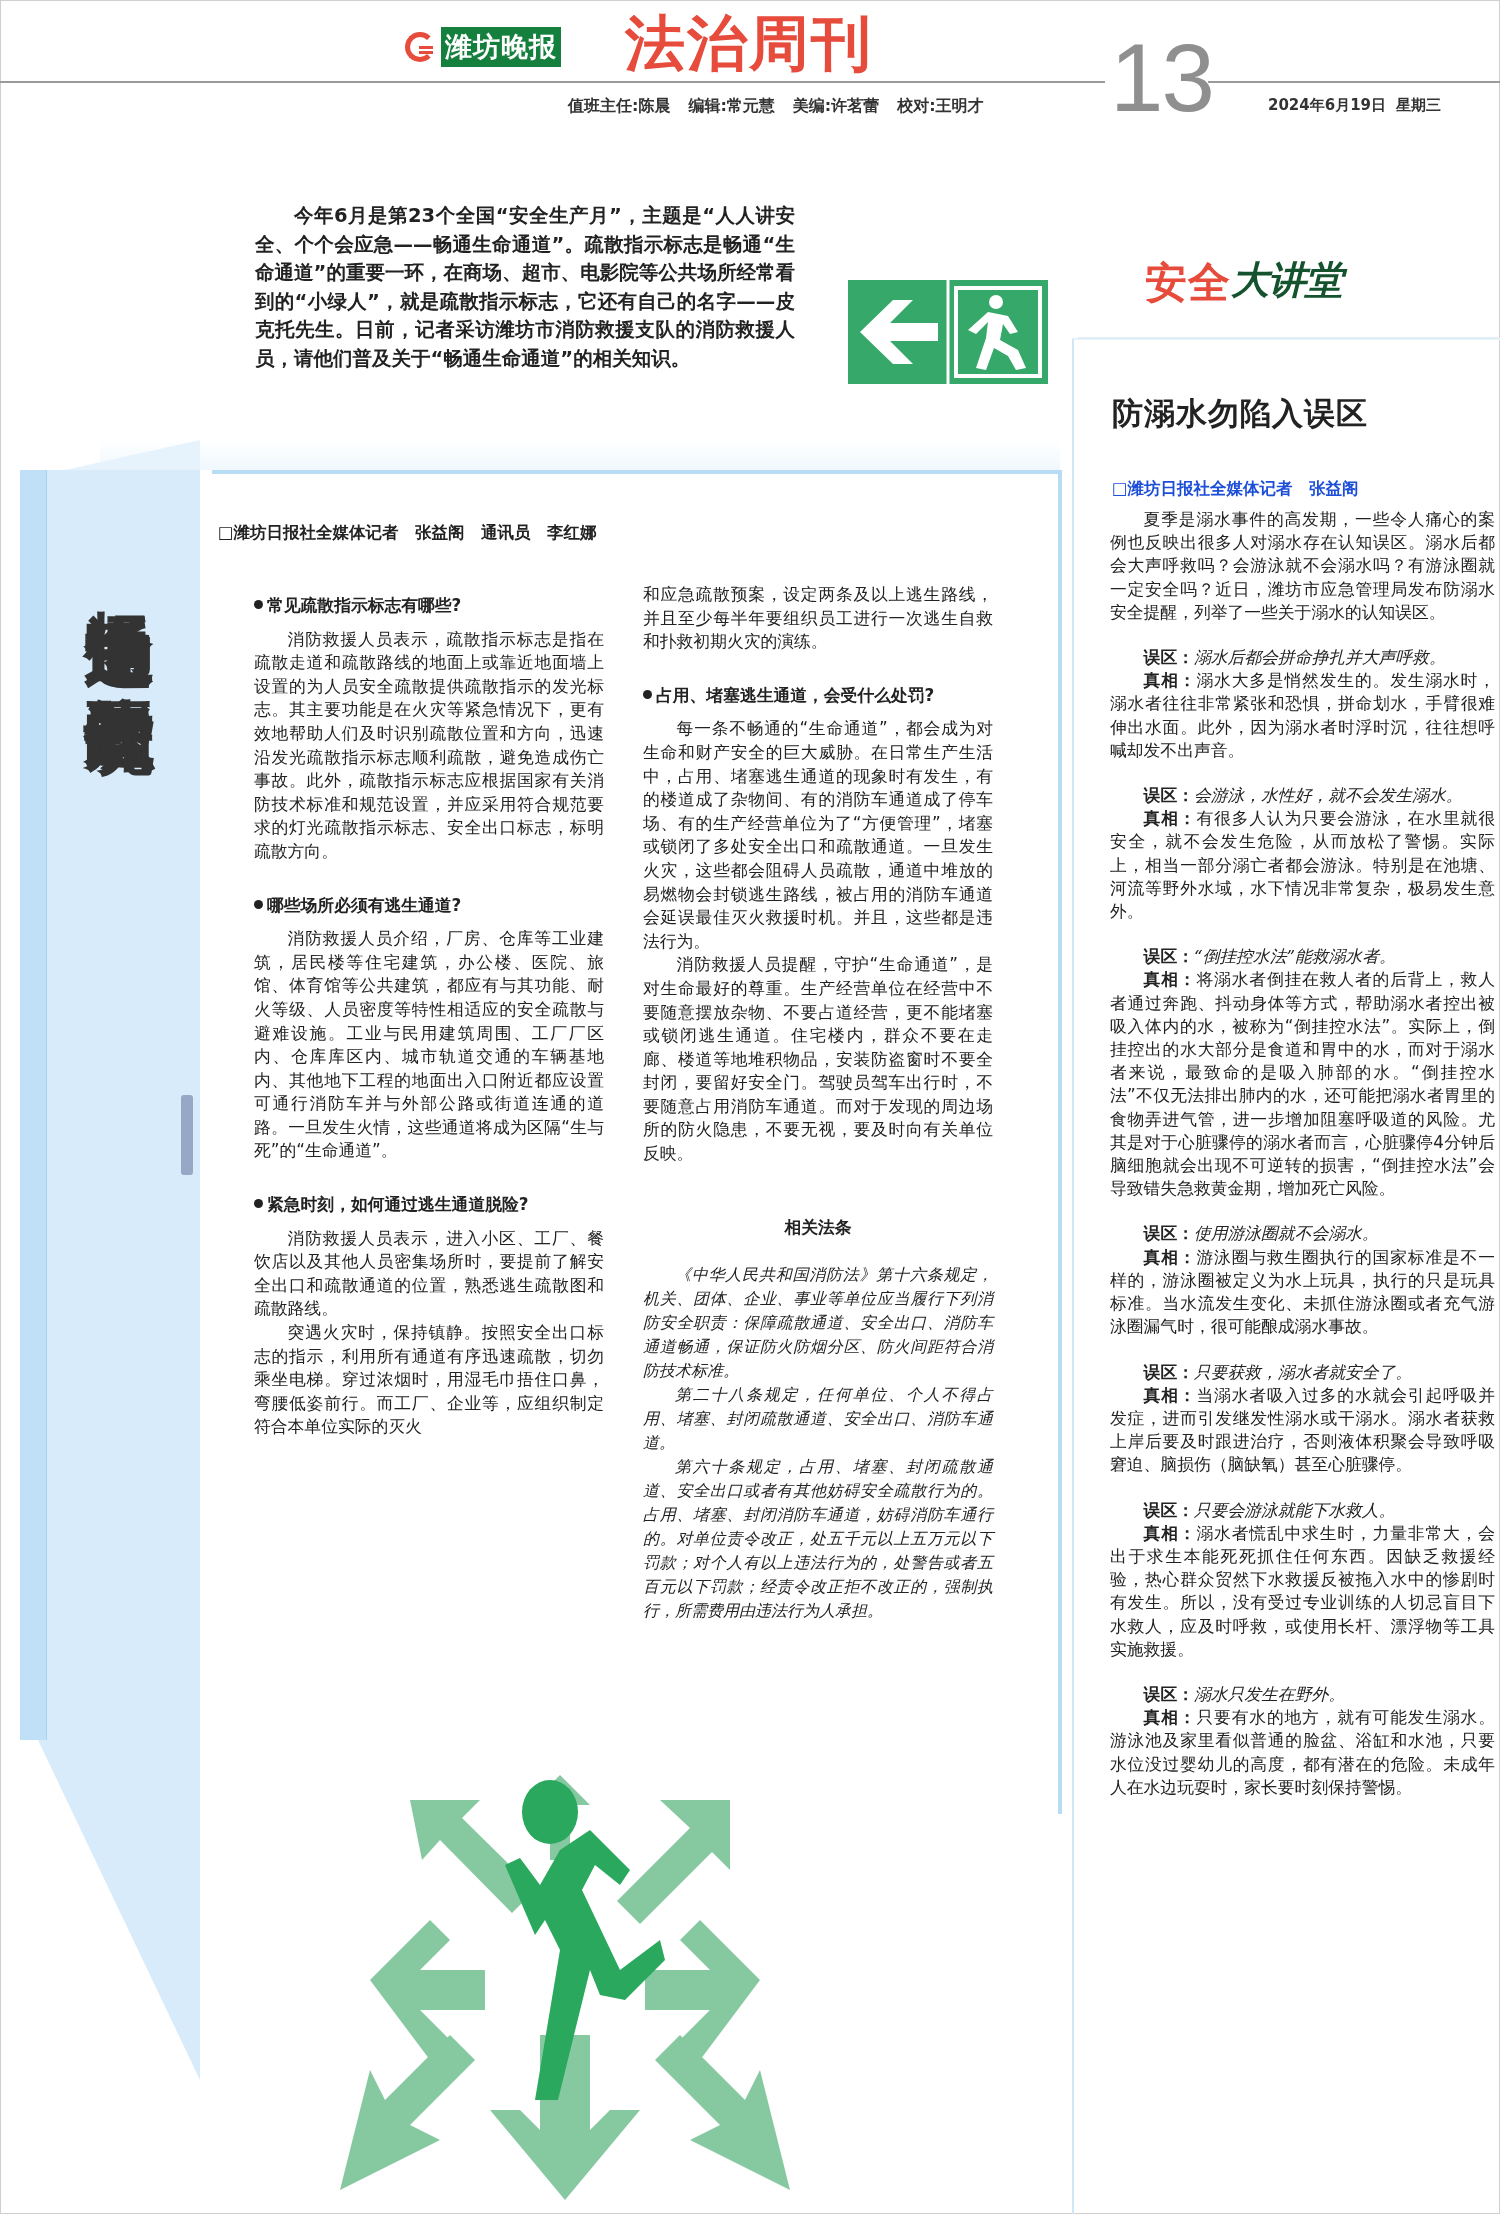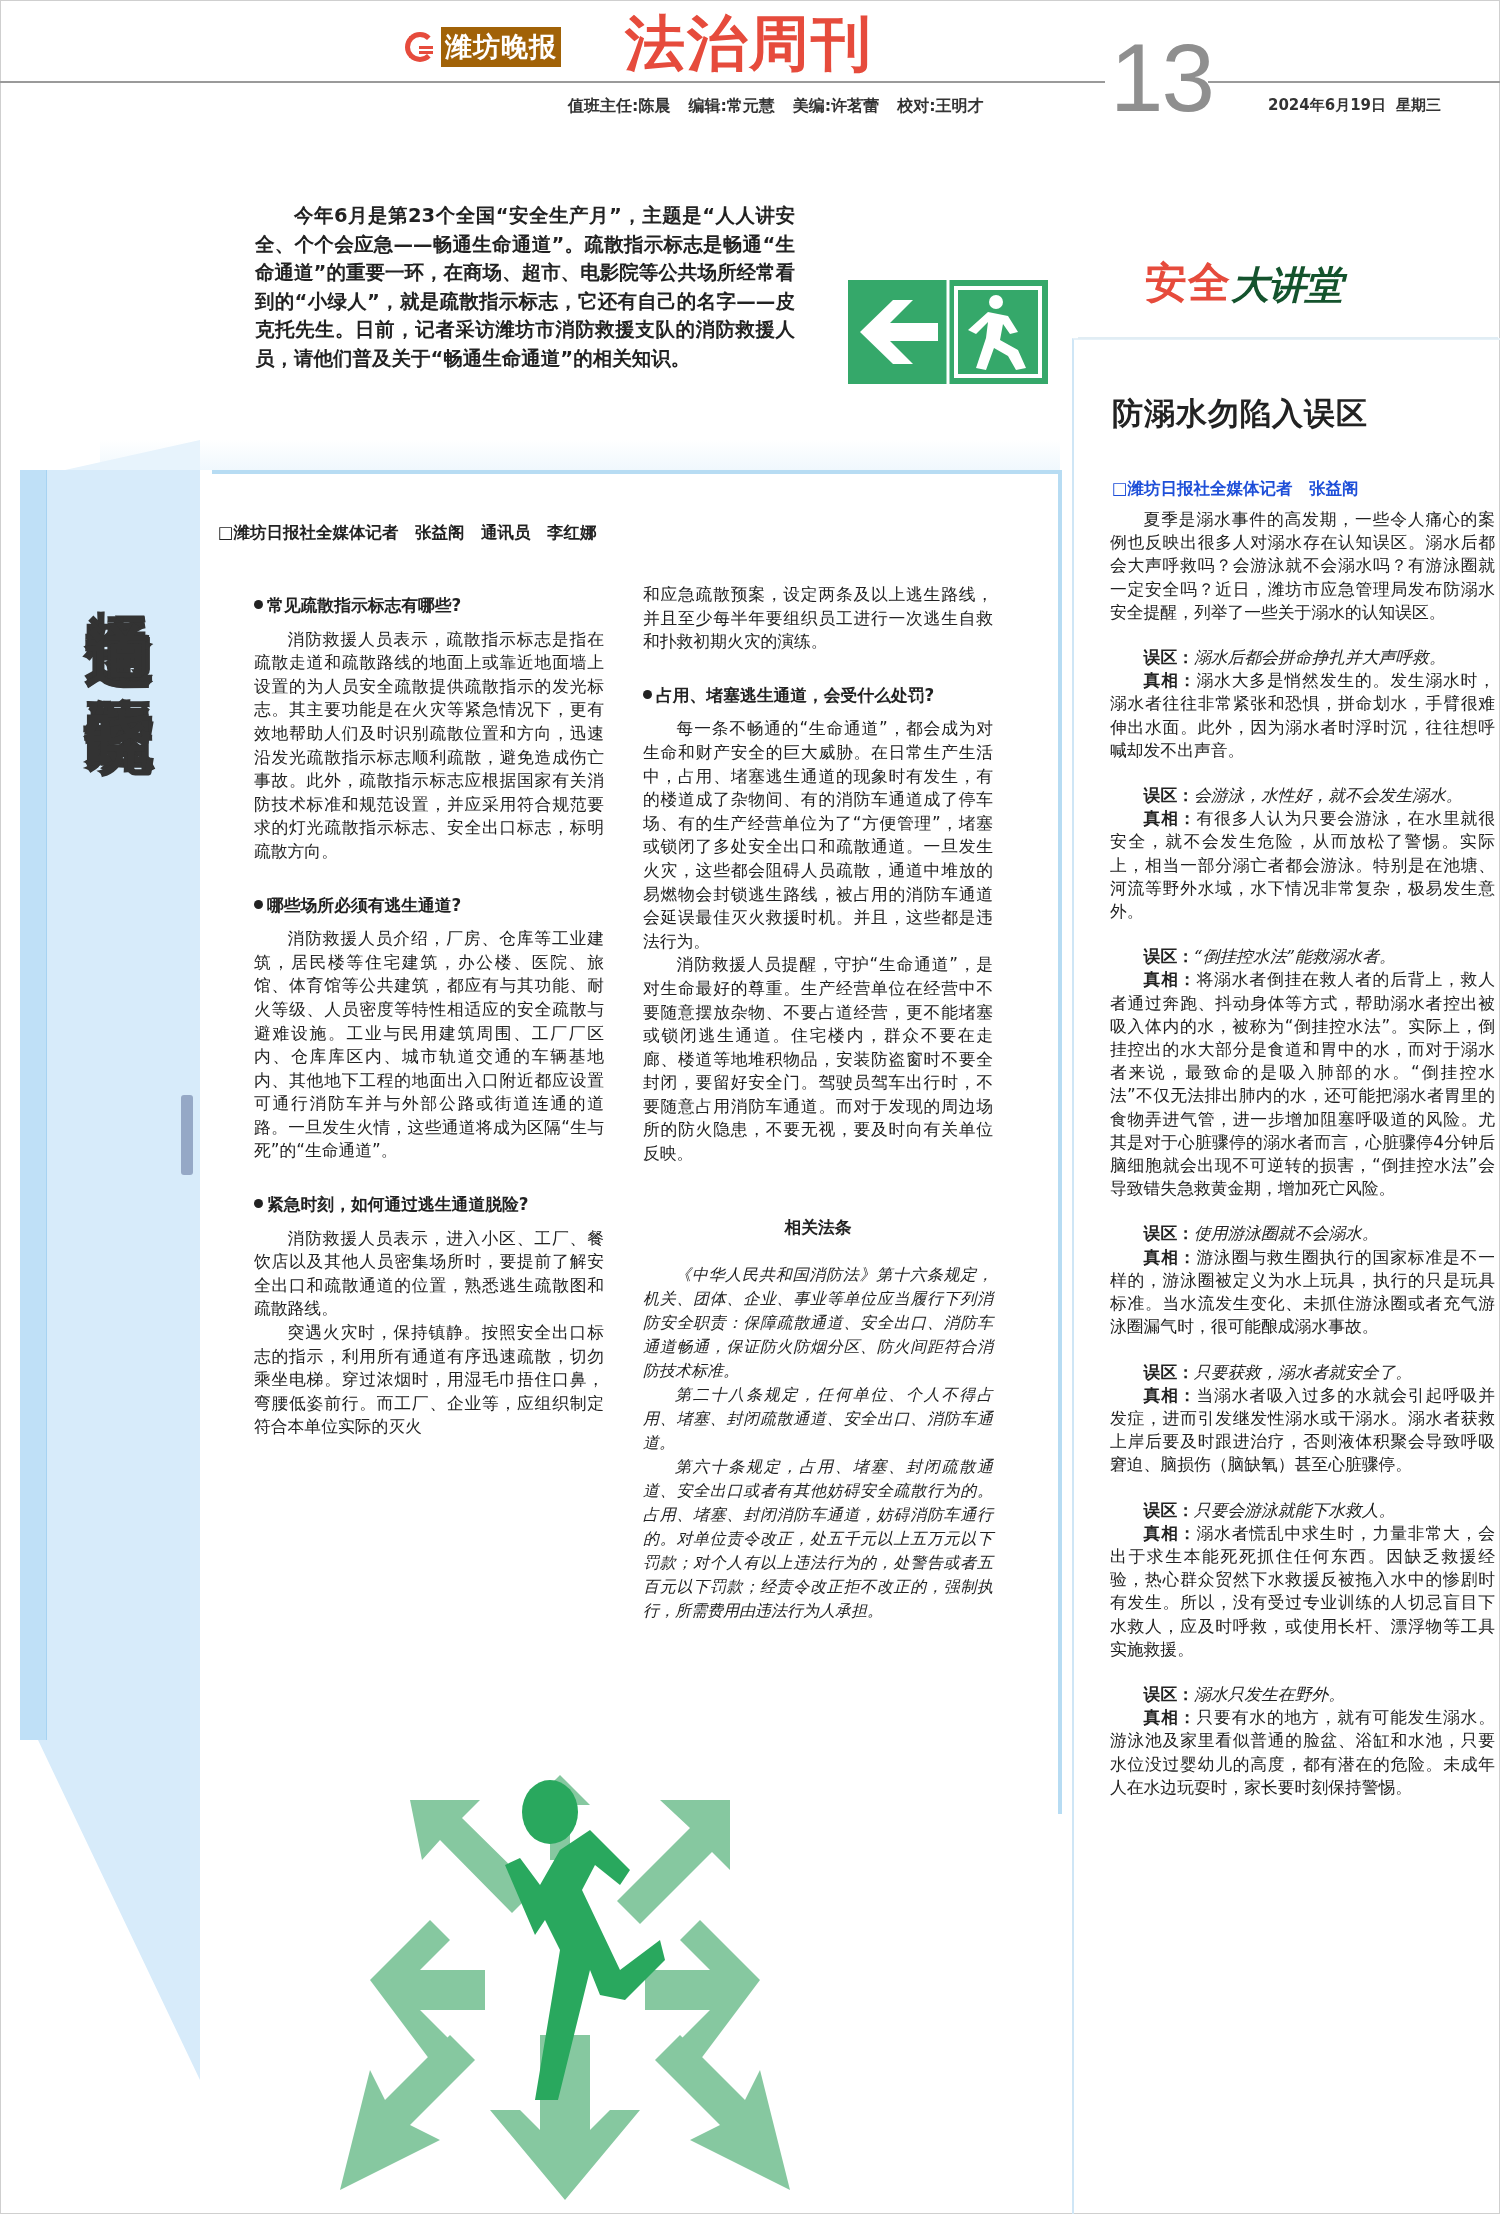--- a/index.html
+++ b/index.html
@@ -14,21 +14,21 @@
   .page-border { left: 0; top: 0; width: 1498px; height: 2212px; border: 1px solid #cfcfcf; }
 
   
   .masthead-logo { left: 405px; top: 22px; height: 50px; display: flex; align-items: center; }
   .logo-mark {
     width: 30px; height: 30px; border-radius: 50%; border: 5px solid #e64b3c; border-right-color: transparent;
     box-sizing: border-box; position: relative; margin-right: 6px;
   }
   .logo-mark::after { content: ""; position: absolute; left: 9px; top: 9px; width: 14px; height: 3px; background: #e64b3c; box-shadow: 0 5px 0 #e64b3c; }
   .logo-name {
-    background: #a16207; color: #fff; font-family: "DejaVu Serif", serif; font-weight: bold;
+    background: #15803d; color: #fff; font-family: "DejaVu Serif", serif; font-weight: bold;
     font-size: 27px; padding: 2px 4px; letter-spacing: 1px; line-height: 36px;
   }
   .section-title {
     left: 625px; top: 6px; font-family: "DejaVu Serif", serif; font-weight: bold; color: #e64b3c;
     font-size: 60px; letter-spacing: 2px; line-height: 74px;
   }
   .rule-left { left: 0; top: 81px; width: 1105px; height: 2px; background: #9a9a9a; }
   .rule-right { left: 1208px; top: 81px; width: 292px; height: 2px; background: #9a9a9a; }
   .page-number {
     left: 1110px; top: 28px; width: 95px; text-align: center; font-family: "Liberation Sans", sans-serif;
@@ -79,21 +79,21 @@
     font-weight: bold; text-indent: 0; flex-direction: column;
   }
   .law-heading .line { flex: 1; height: 1px; background: #aaa; }
   .law { font-family: "DejaVu Serif", serif; font-style: italic; font-size: 16px; line-height: 24px; }
 
   
   .runner { left: 330px; top: 1770px; width: 470px; height: 440px; }
 
   
   .right-frame { left: 1072px; top: 338px; width: 428px; height: 1876px; border-left: 2px solid #cfe6f6; border-top: 2px solid #e6f1f8; }
-  .sidebar-brand { left: 1145px; top: 255px; display: flex; align-items: flex-end; }
+  .sidebar-brand { left: 1145px; top: 255px; display: flex; align-items: flex-start; }
   .sidebar-brand .red { color: #e64b3c; font-size: 42px; font-weight: bold; letter-spacing: 1px; }
   .sidebar-brand .gray { color: #14532d; font-size: 38px; font-weight: bold; font-style: italic; letter-spacing: -1px; }
   .sidebar-rule { left: 1078px; top: 337px; width: 420px; height: 2px; background: #e1edf4; }
   .sidebar-title { left: 1112px; top: 393px; font-family: "DejaVu Serif", serif; font-size: 31px; font-weight: bold; color: #222; letter-spacing: 1px; }
   .sidebar-byline { left: 1112px; top: 478px; font-size: 16.5px; color: #1d4ed8; white-space: pre; font-weight: bold; }
   .sidebar-body { left: 1110px; top: 508px; width: 385px; font-size: 16.8px; line-height: 23.2px; color: #222; text-align: justify; }
   .sidebar-body p { margin: 0; text-indent: 2em; }
   .sidebar-body .myth { margin-top: 22px; font-family: "DejaVu Serif", serif; }
   .sidebar-body .myth .label { font-family: "DejaVu Sans", sans-serif; font-weight: bold; font-style: normal; }
   .sidebar-body .myth .mtext { font-style: italic; }

